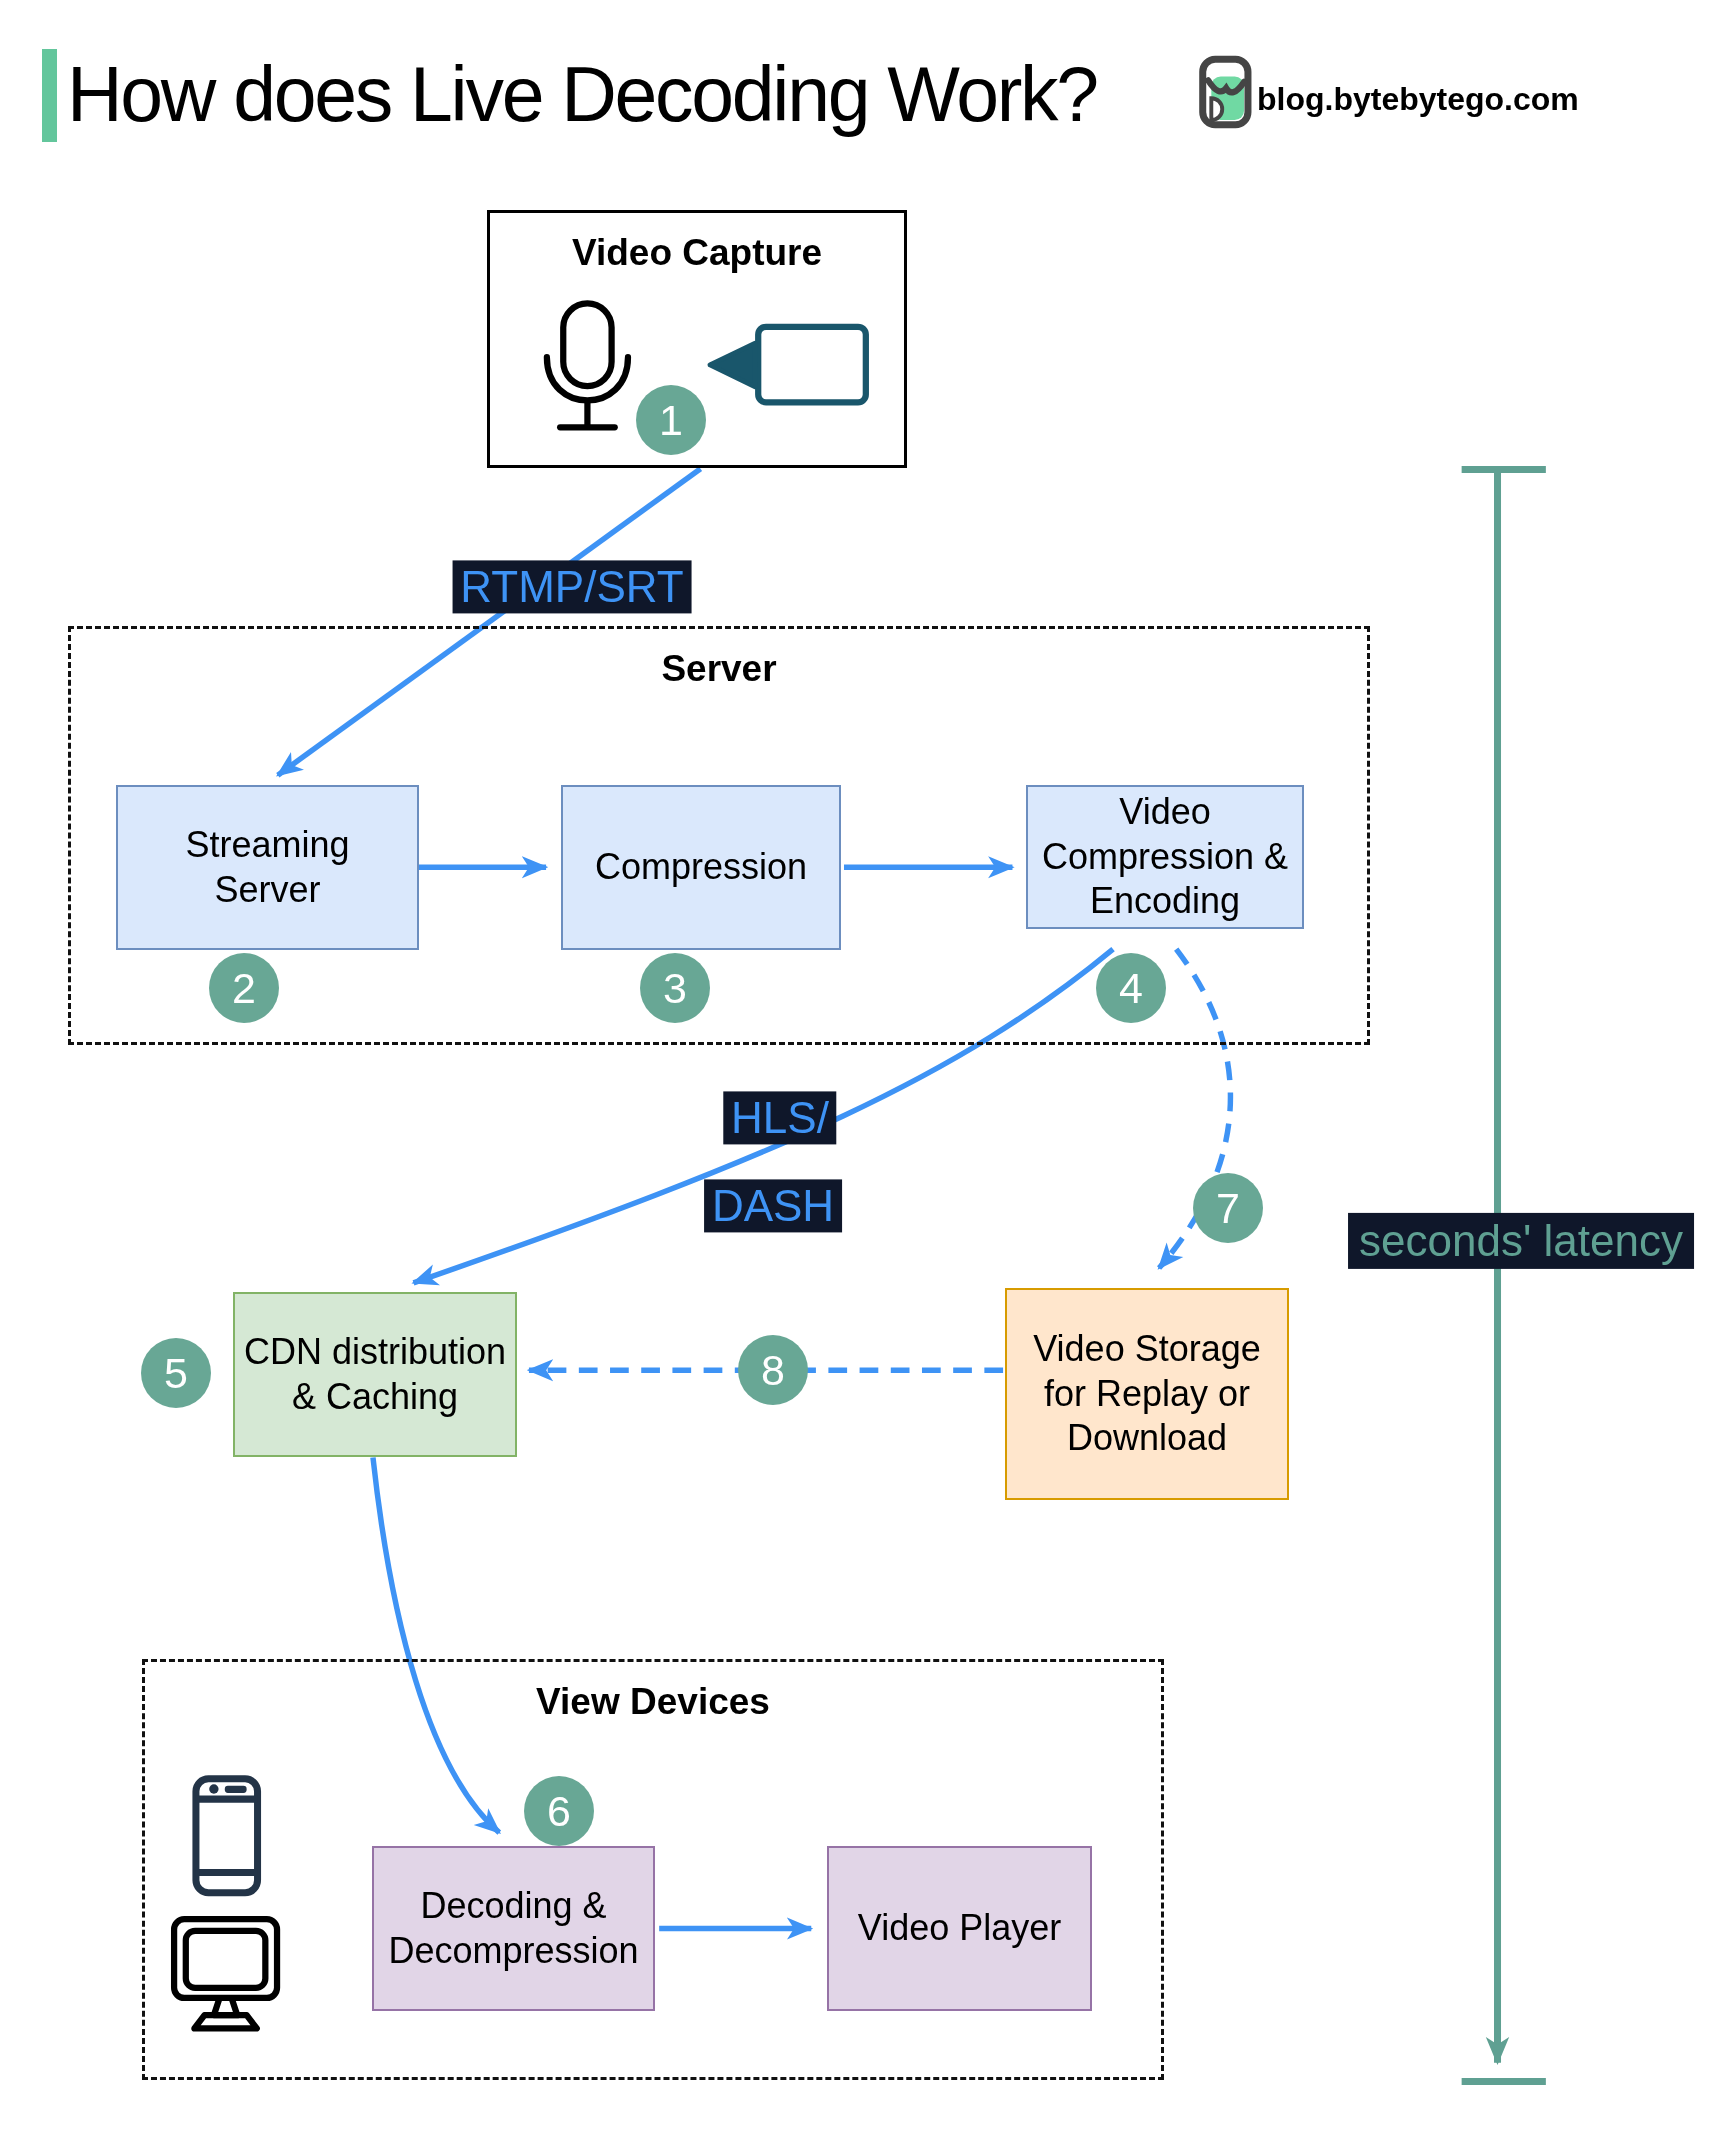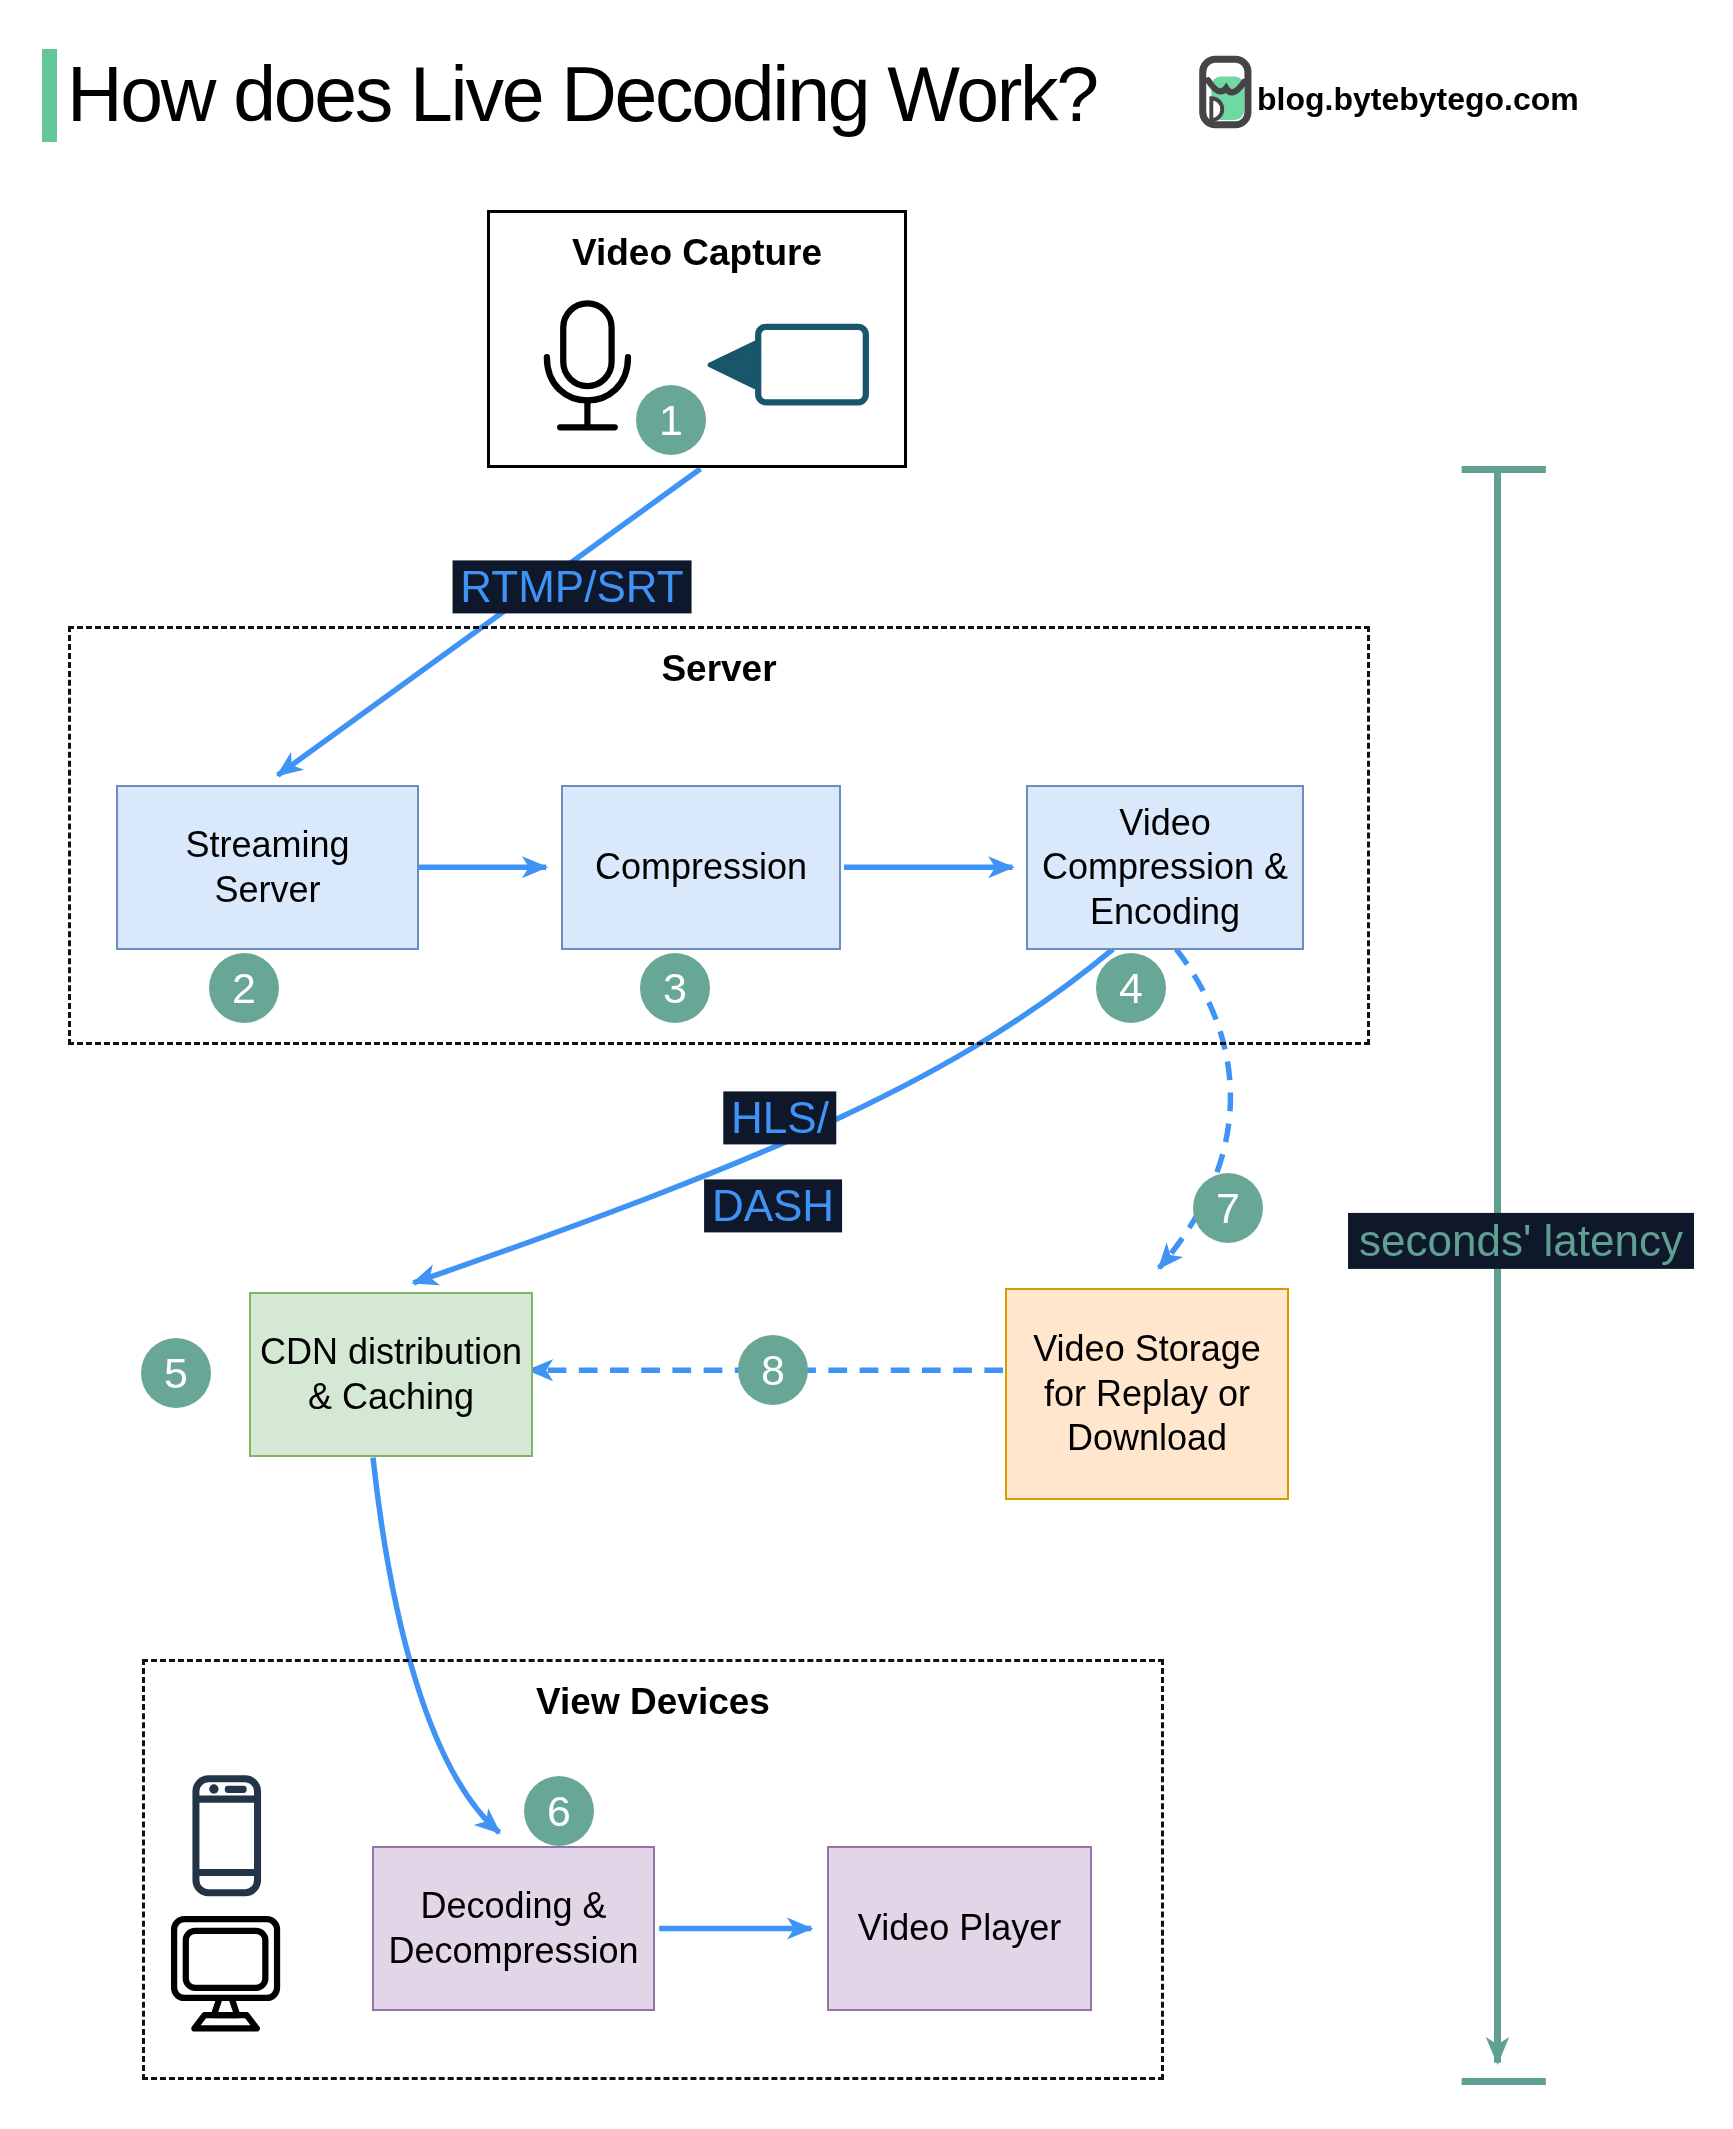--- a/index.html
+++ b/index.html
@@ -19,26 +19,26 @@
   #video-capture-group{left:487px;top:210px;width:420px;height:258px;border:3.1px solid #000;}
   #server-group{left:68px;top:626px;width:1302px;height:419px;}
   #view-devices-group{left:142px;top:1659px;width:1022px;height:421px;}
   .group-label{position:absolute;left:0;right:0;top:18.7px;text-align:center;
     font-size:37px;font-weight:700;white-space:pre-line;}
   
   .node{display:flex;align-items:center;justify-content:center;text-align:center;
     font-size:36px;line-height:1.24;white-space:pre-line;z-index:2;box-sizing:border-box;
     border:2.3px solid #000;}
   .box-blue{background:var(--box-blue-fill);border-color:var(--box-blue-border);}
-  .box-green{background:var(--box-green-fill);border-color:var(--box-green-border);margin-left:16px;}
+  .box-green{background:var(--box-green-fill);border-color:var(--box-green-border);}
   .box-orange{background:var(--box-orange-fill);border-color:var(--box-orange-border);}
   .box-purple{background:var(--box-purple-fill);border-color:var(--box-purple-border);}
   #node-streaming-server{left:116px;top:785px;width:303px;height:165px;}
   #node-segmentation{left:561px;top:785px;width:280px;height:165px;}
-  #node-compression{left:1026px;top:785px;width:278px;height:165px;}
+  #node-compression{left:1026px;top:785px;width:278px;height:144px;}
   #node-cdn{left:233px;top:1292px;width:284px;height:165px;}
   #node-storage{left:1005px;top:1288px;width:284px;height:212px;}
   #node-decoding{left:372px;top:1846px;width:283px;height:165px;}
   #node-player{left:827px;top:1846px;width:265px;height:165px;}
   
   .step{width:70px;height:70px;border-radius:50%;background:var(--step-circle);color:#fff;
     display:flex;align-items:center;justify-content:center;font-size:43px;font-weight:400;z-index:4;}
   
   .edge-label{transform:translate(-50%,-50%);background:#0f172a;padding:1.6px 7.8px;white-space:nowrap;
     font-size:44px;color:var(--arrow-blue);z-index:3;}

